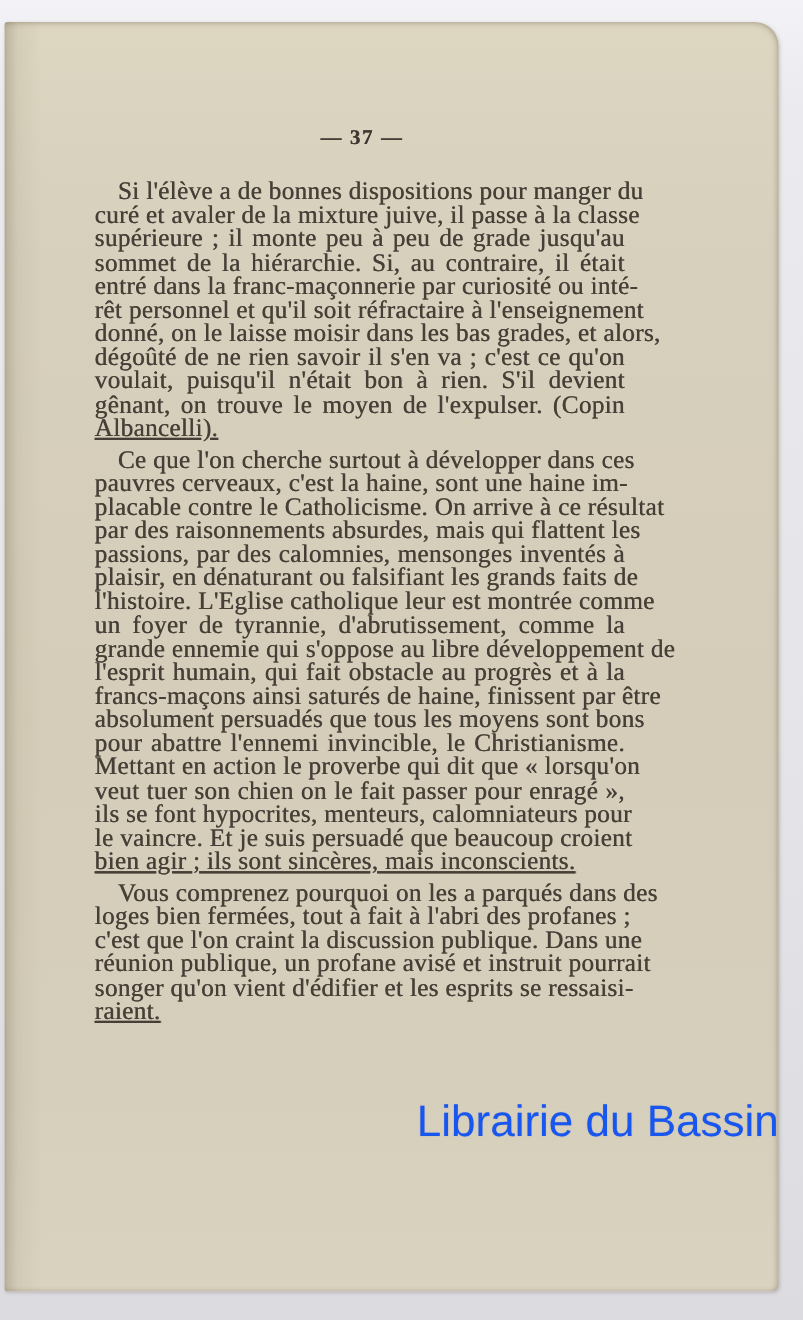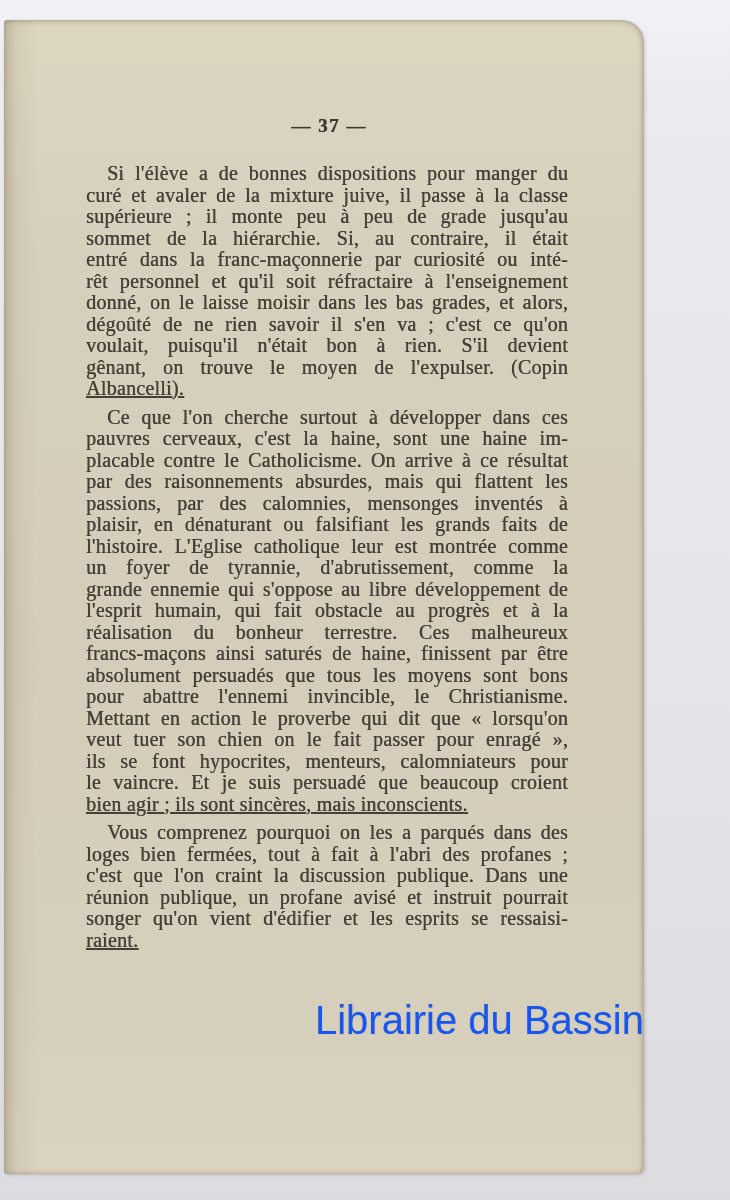--- a/index.html
+++ b/index.html
@@ -11,21 +11,21 @@
     font-family: "Liberation Serif", serif;
   }
   body {
     position: relative;
     background: linear-gradient(180deg, #f3f2f6 0%, #ebeaee 8%, #e5e4e8 55%, #dcdbe0 100%);
   }
   .book-page {
     position: absolute;
     left: 4px;
     top: 20px;
-    width: 640px;
+    width: 704px;
     height: 1154px;
     background:
       linear-gradient(90deg, rgba(148,138,114,0.45) 0px, rgba(190,182,160,0.30) 12px, rgba(214,207,190,0) 34px),
       linear-gradient(180deg, #ddd6c1 0%, #d7d0bd 18%, #d5cdb9 55%, #d6cfbc 85%, #dad3c0 100%);
     border-radius: 3px 22px 6px 3px;
     box-shadow:
       inset -3px 0 6px -2px rgba(110,100,76,0.40),
       inset 0 3px 6px -3px rgba(110,100,76,0.45),
       inset 0 -2px 4px -2px rgba(110,100,76,0.25),
       1px 1px 3px rgba(90,85,75,0.25);
@@ -41,21 +41,21 @@
     letter-spacing: 1.5px;
     color: #3e3831;
     text-shadow: 0.4px 0 0.3px rgba(62,56,49,0.8);
   }
   .text-block {
     position: absolute;
     left: 82px;
     top: 143px;
     width: 482px;
     color: #453f37;
-    font-size: 20px;
+    font-size: 23px;
     letter-spacing: 0.25px;
     text-shadow: 0.4px 0 0.35px rgba(64,58,48,0.85);
   }
   .para { margin: 0 0 7px 0; }
   .line {
     height: 21.5px;
     line-height: 21.5px;
     text-align: justify;
     text-align-last: justify;
     white-space: nowrap;
@@ -99,21 +99,20 @@
         <div class="line first">Ce que l'on cherche surtout à développer dans ces</div>
         <div class="line">pauvres cerveaux, c'est la haine, sont une haine im-</div>
         <div class="line">placable contre le Catholicisme. On arrive à ce résultat</div>
         <div class="line">par des raisonnements absurdes, mais qui flattent les</div>
         <div class="line">passions, par des calomnies, mensonges inventés à</div>
         <div class="line">plaisir, en dénaturant ou falsifiant les grands faits de</div>
         <div class="line">l'histoire. L'Eglise catholique leur est montrée comme</div>
         <div class="line">un foyer de tyrannie, d'abrutissement, comme la</div>
         <div class="line">grande ennemie qui s'oppose au libre développement de</div>
         <div class="line">l'esprit humain, qui fait obstacle au progrès et à la</div>
-        <div class="line">réalisation du bonheur terrestre. Ces malheureux</div>
         <div class="line">francs-maçons ainsi saturés de haine, finissent par être</div>
         <div class="line">absolument persuadés que tous les moyens sont bons</div>
         <div class="line">pour abattre l'ennemi invincible, le Christianisme.</div>
         <div class="line">Mettant en action le proverbe qui dit que « lorsqu'on</div>
         <div class="line">veut tuer son chien on le fait passer pour enragé »,</div>
         <div class="line">ils se font hypocrites, menteurs, calomniateurs pour</div>
         <div class="line">le vaincre. Et je suis persuadé que beaucoup croient</div>
         <div class="line last">bien agir ; ils sont sincères, mais inconscients.</div>
       </div>
       <div class="para">

